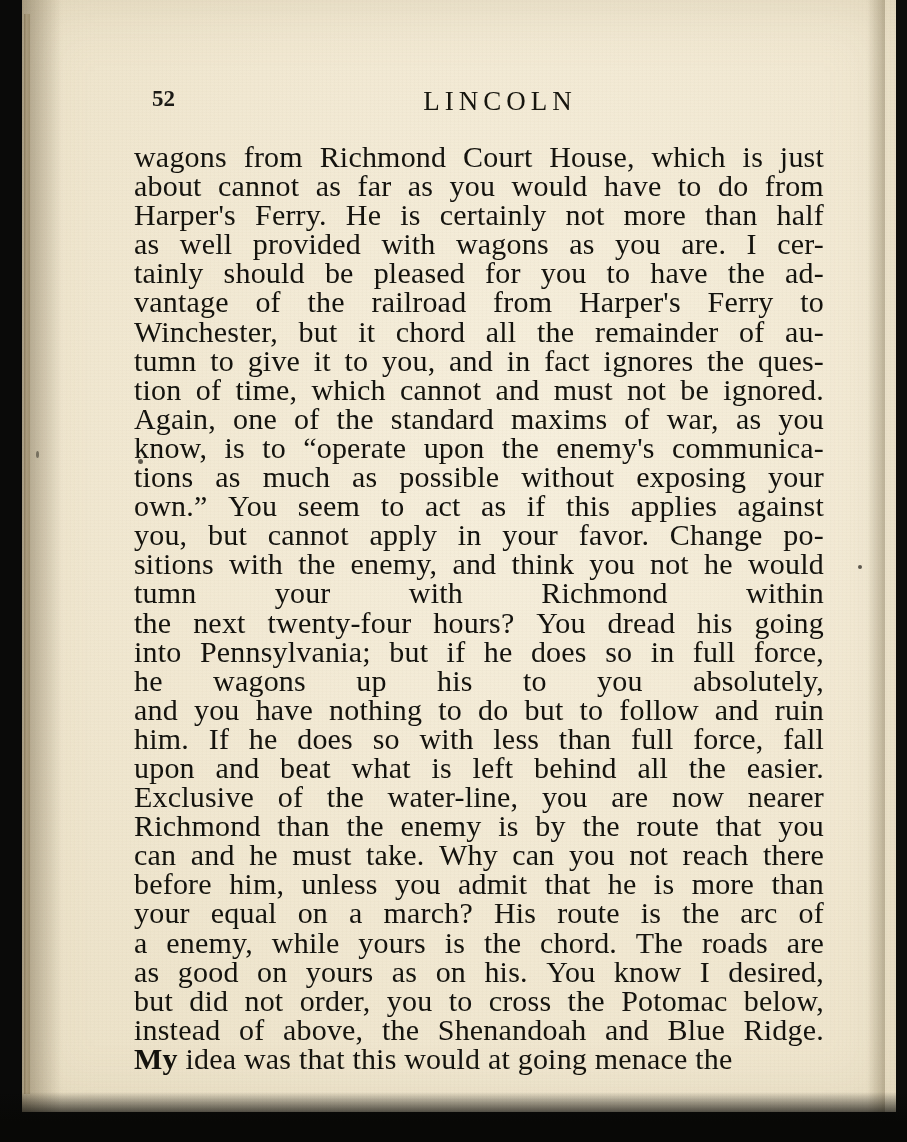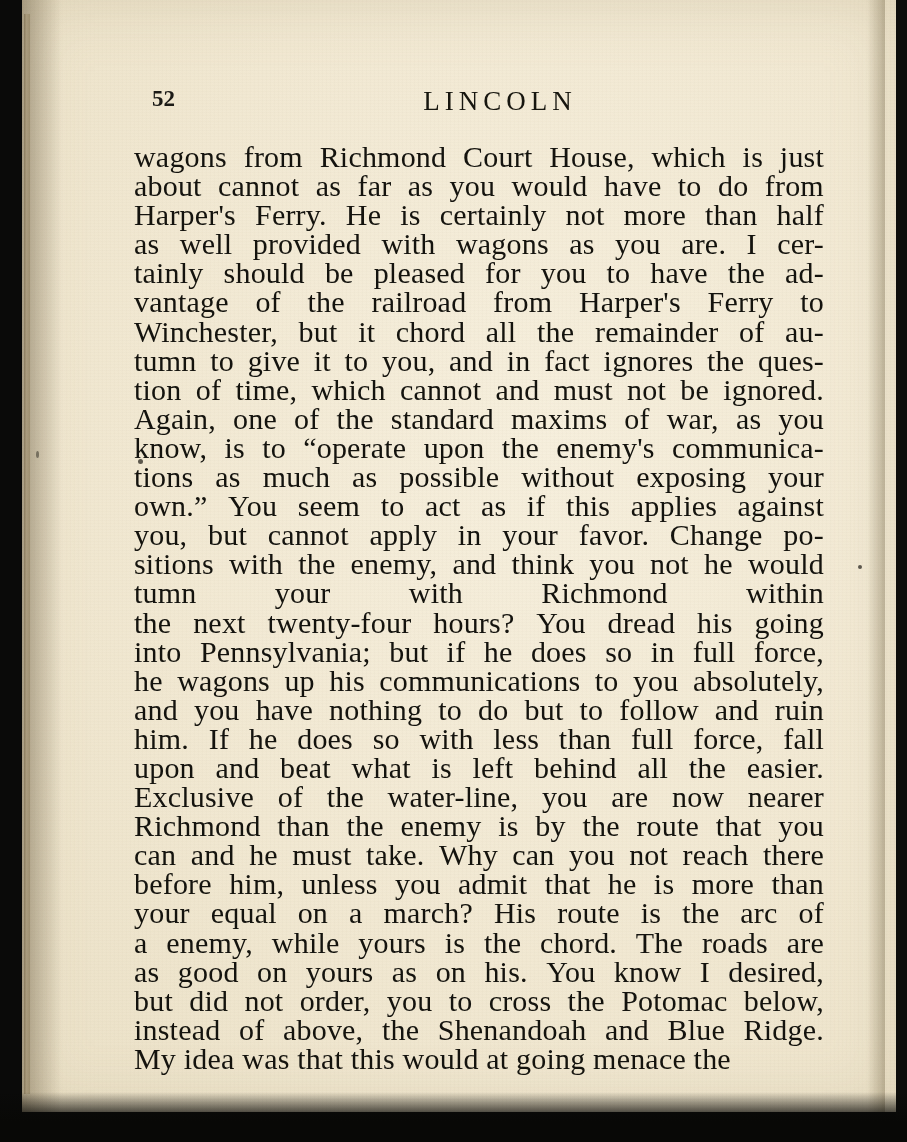--- a/index.html
+++ b/index.html
@@ -125,21 +125,21 @@
     white-space: nowrap;
     letter-spacing: 0.2px;
   }
   .line.last {
     justify-content: flex-start;
   }
   .line > span {
     display: inline-block;
   }
   .line.bold-start > span:first-child {
-    font-weight: normal;
+    font-weight: bold;
   }
   .speck {
     position: absolute;
     background: #2a2720;
     border-radius: 50%;
     opacity: 0.75;
   }
   .speck.s1 { left: 116px; top: 459px; width: 5px; height: 5px; }
   .speck.s2 { left: 836px; top: 565px; width: 4px; height: 4px; }
   .speck.s3 { left: 36px; top: 451px; width: 3px; height: 7px; opacity: 0.5; }
@@ -366,21 +366,20 @@
           <span>so</span>
           <span>in</span>
           <span>full</span>
           <span>force,</span>
         </div>
         <div class="line">
           <span>he</span>
           <span>wagons</span>
           <span>up</span>
           <span>his</span>
-          <span>communications</span>
           <span>to</span>
           <span>you</span>
           <span>absolutely,</span>
         </div>
         <div class="line">
           <span>and</span>
           <span>you</span>
           <span>have</span>
           <span>nothing</span>
           <span>to</span>

